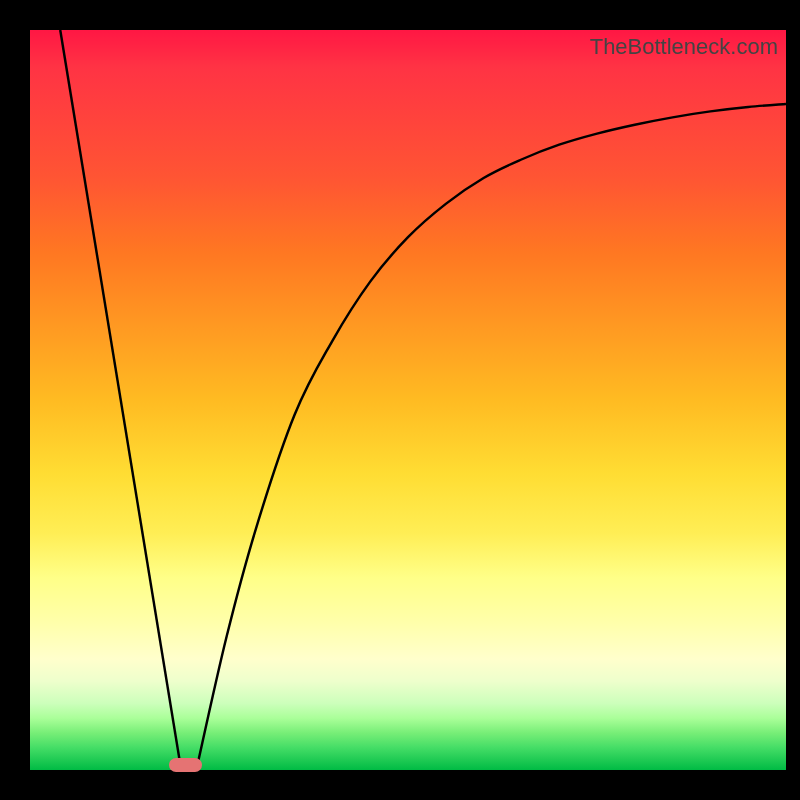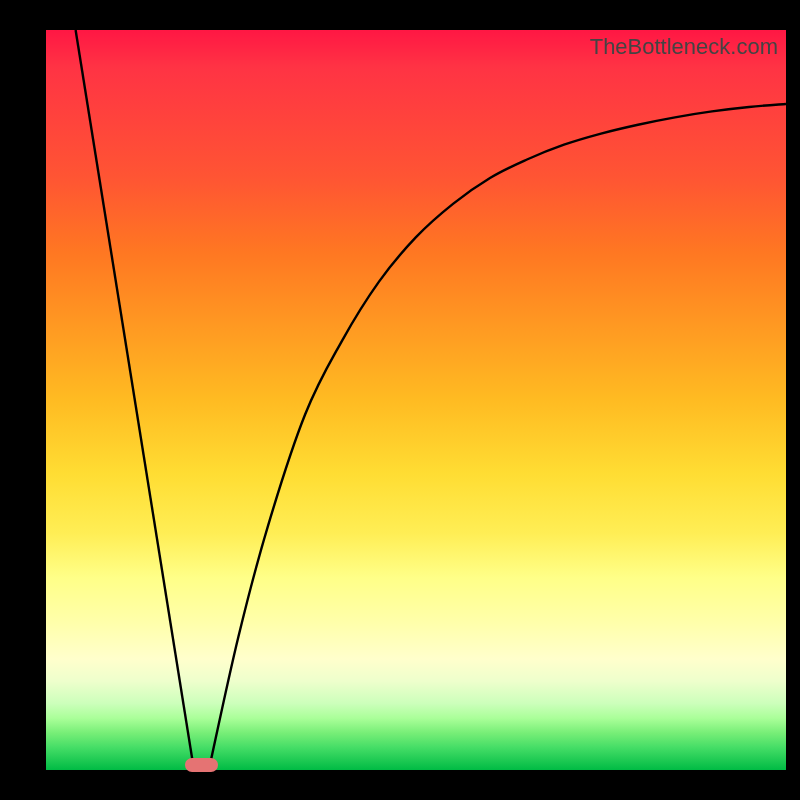--- a/index.html
+++ b/index.html
@@ -8,21 +8,21 @@
     background: #fff;
   }
   .chart-container {
     width: 800px;
     height: 800px;
     position: relative;
     background: #000;
   }
   .plot-area {
     position: absolute;
-    left: 46px;
+    left: 30px;
     top: 30px;
     width: 740px;
     height: 740px;
     background: linear-gradient(to bottom,
       #ff1744 0%,
       #ff3344 5%,
       #ff5533 20%,
       #ff7722 30%,
       #ff9922 40%,
       #ffbb22 50%,
@@ -32,20 +32,21 @@
       #ffffaa 80%,
       #ffffcc 85%,
       #eeffcc 88%,
       #ccffbb 91%,
       #aaff99 93%,
       #77ee77 95%,
       #44dd66 97%,
       #22cc55 98.5%,
       #00bb44 100%
     );
+    padding-left: 16px;
   }
   .watermark {
     position: absolute;
     top: 4px;
     right: 8px;
     font-family: Arial, sans-serif;
     font-size: 22px;
     color: #444;
     font-weight: 500;
   }

